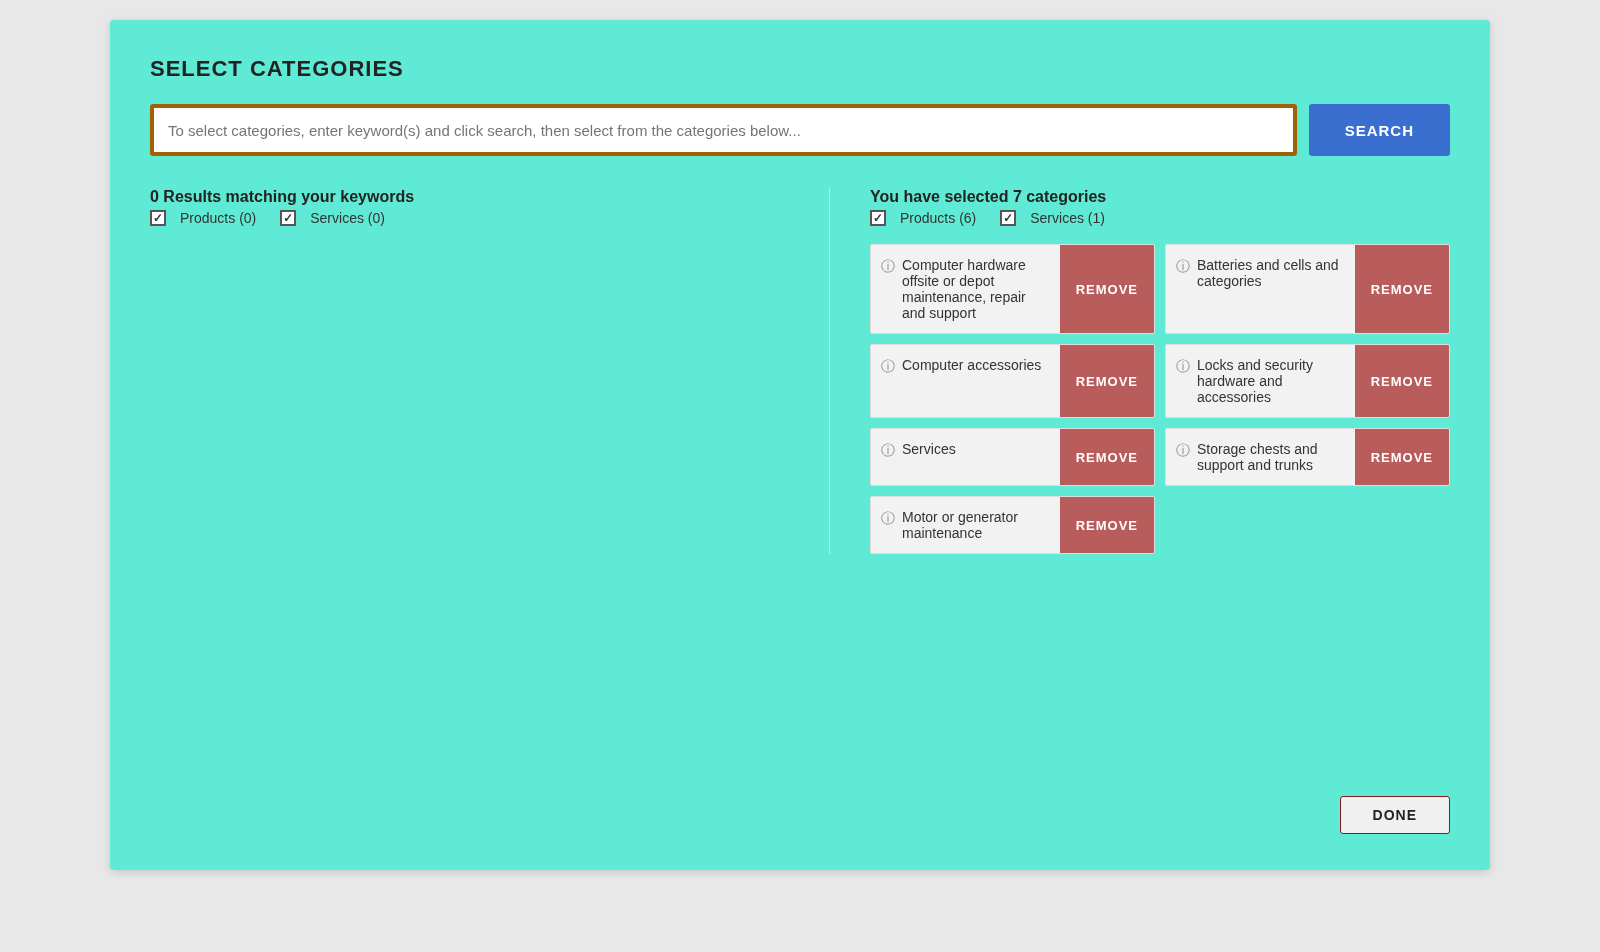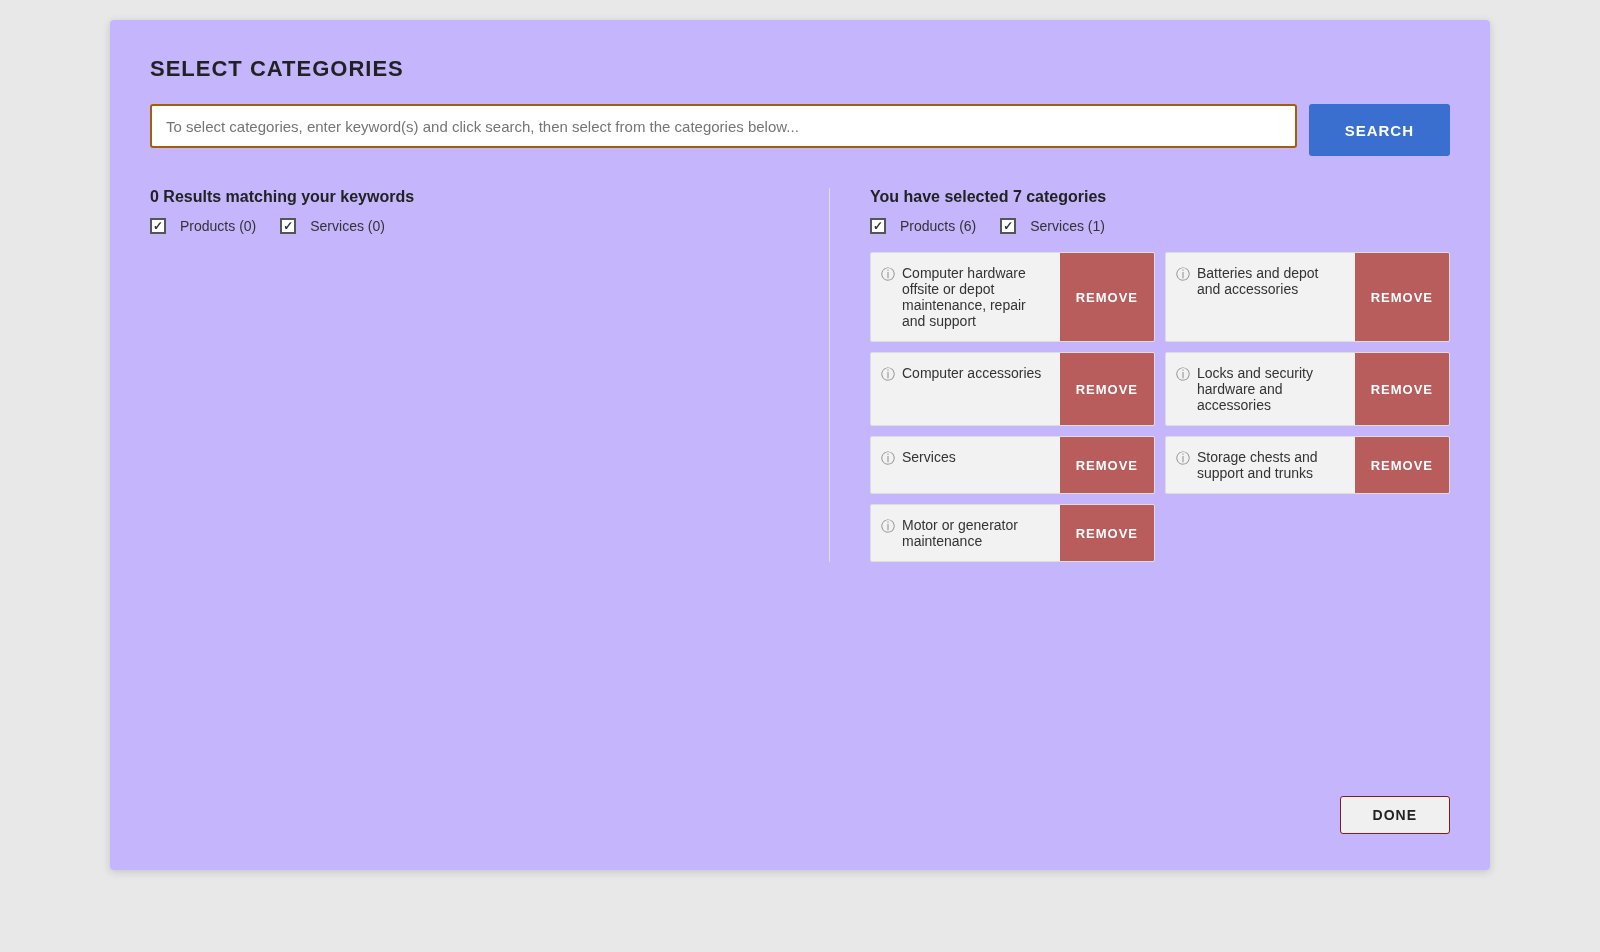--- a/index.html
+++ b/index.html
@@ -6,21 +6,21 @@
     body {
       font-family: Arial, Helvetica, sans-serif;
       background: #e8e8e8;
       min-height: 952px;
       display: flex;
       align-items: flex-start;
       justify-content: center;
       padding: 20px;
     }
     .modal {
-      background: #c4b5fd;
+      background: #5eead4;
       width: 1380px;
       min-height: 850px;
       border-radius: 4px;
       padding: 36px 40px 36px 40px;
       position: relative;
       box-shadow: 0 2px 8px rgba(0,0,0,0.15);
     }
     .page-title {
       font-size: 22px;
       font-weight: 700;
@@ -29,22 +29,22 @@
       text-transform: uppercase;
       margin-bottom: 22px;
     }
     .search-row {
       display: flex;
       gap: 12px;
       margin-bottom: 32px;
     }
     .search-input {
       flex: 1;
-      height: 44px;
-      border: 2px solid #a16207;
+      height: 52px;
+      border: 4px solid #a16207;
       border-radius: 3px;
       padding: 0 14px;
       font-size: 15px;
       color: #888;
       outline: none;
     }
     .search-button {
       background: #3a6ecf;
       color: #fff;
       border: none;
@@ -67,21 +67,21 @@
       padding-right: 40px;
     }
     .right-panel {
       flex: 1;
       padding-left: 40px;
     }
     .panel-heading {
       font-size: 16px;
       font-weight: 700;
       color: #222;
-      margin-bottom: 12px;
+      margin-bottom: 4px;
     }
     .filter-row {
       display: flex;
       align-items: center;
       gap: 24px;
       margin-bottom: 18px;
     }
     .filter-item {
       display: flex;
       align-items: center;
@@ -216,21 +216,21 @@
       <div class="category-card">
       <div class="category-info">
         <span class="info-icon">ⓘ</span>
         <span>Computer hardware offsite or depot maintenance, repair and support</span>
       </div>
       <button class="remove-btn">REMOVE</button>
     </div>
           <div class="category-card">
       <div class="category-info">
         <span class="info-icon">ⓘ</span>
-        <span>Batteries and depot and accessories</span>
+        <span>Batteries and cells and categories</span>
       </div>
       <button class="remove-btn">REMOVE</button>
     </div>
           <div class="category-card">
       <div class="category-info">
         <span class="info-icon">ⓘ</span>
         <span>Computer accessories</span>
       </div>
       <button class="remove-btn">REMOVE</button>
     </div>

